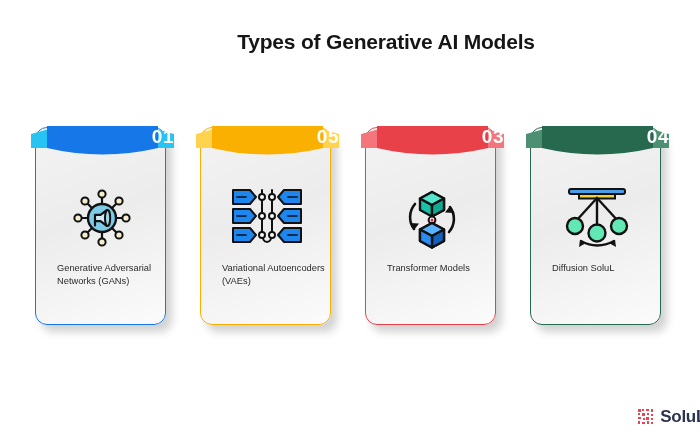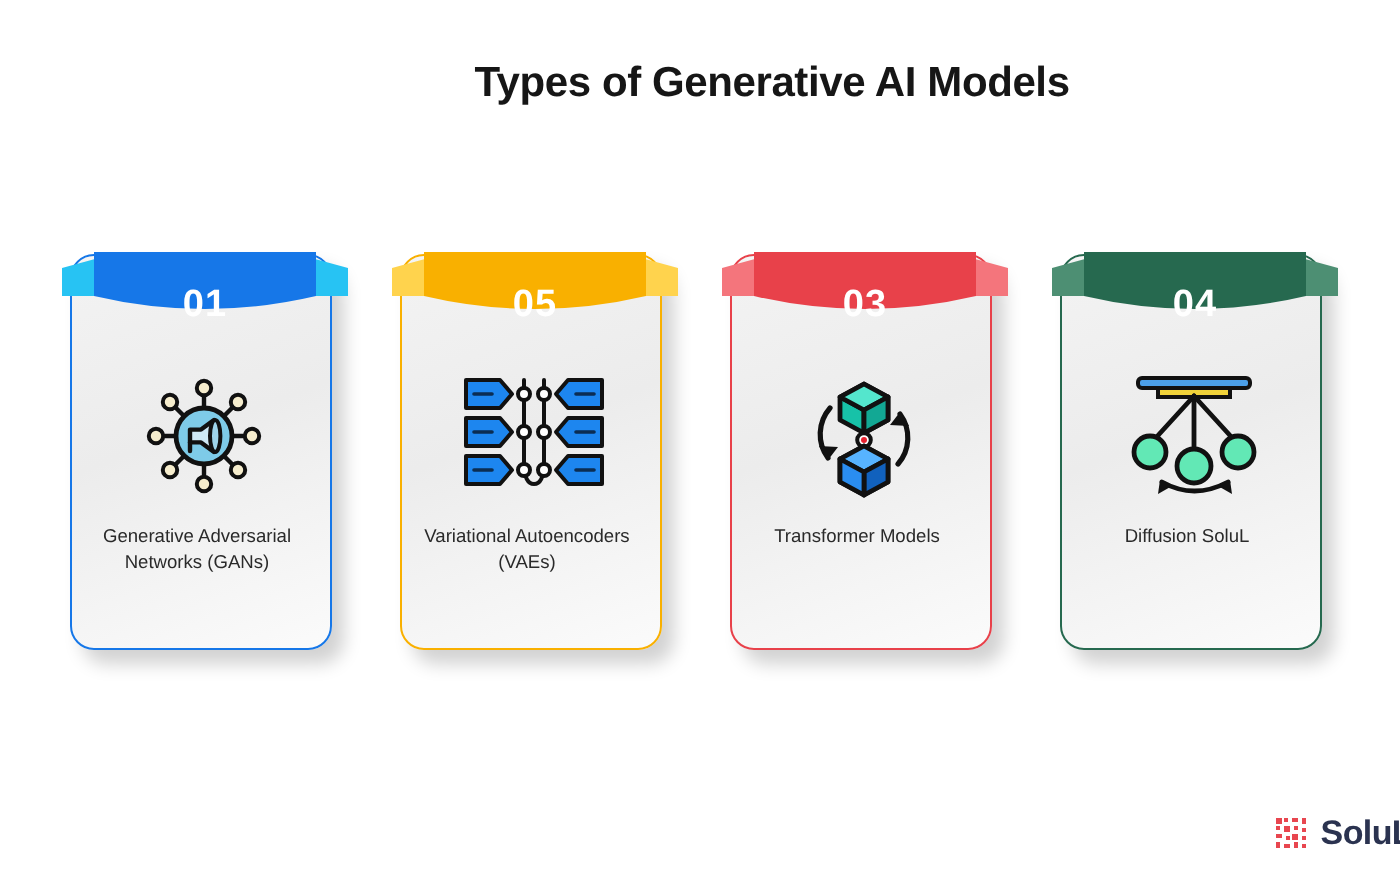--- a/index.html
+++ b/index.html
@@ -86,24 +86,24 @@
     top: 0;
     left: 0;
     width: 143px;
     height: 46px;
     z-index: 5;
   }
   .ribbon svg { display: block; width: 143px; height: 46px; }
 
   .ribbon-num {
     position: absolute;
-    top: 24px;
+    top: 8px;
     left: 0;
     width: 143px;
-    text-align: center;
+    text-align: right;
     font-size: 19px;
     font-weight: bold;
     color: #ffffff;
     letter-spacing: 0.5px;
     z-index: 6;
   }
 
   
   .icon-box {
     position: absolute;
@@ -115,23 +115,23 @@
     align-items: center;
     justify-content: center;
   }
   .icon-box svg { display: block; }
 
   
   .card-label {
     position: absolute;
     bottom: 0;
     top: 134px;
-    left: 1px;
+    left: 20px;
     width: 123px;
-    text-align: center;
+    text-align: left;
     font-size: 9.3px;
     line-height: 13px;
     color: #2a2a2a;
     padding: 0 1px;
   }
 
   
   .logo {
     position: absolute;
     right: -6px;

